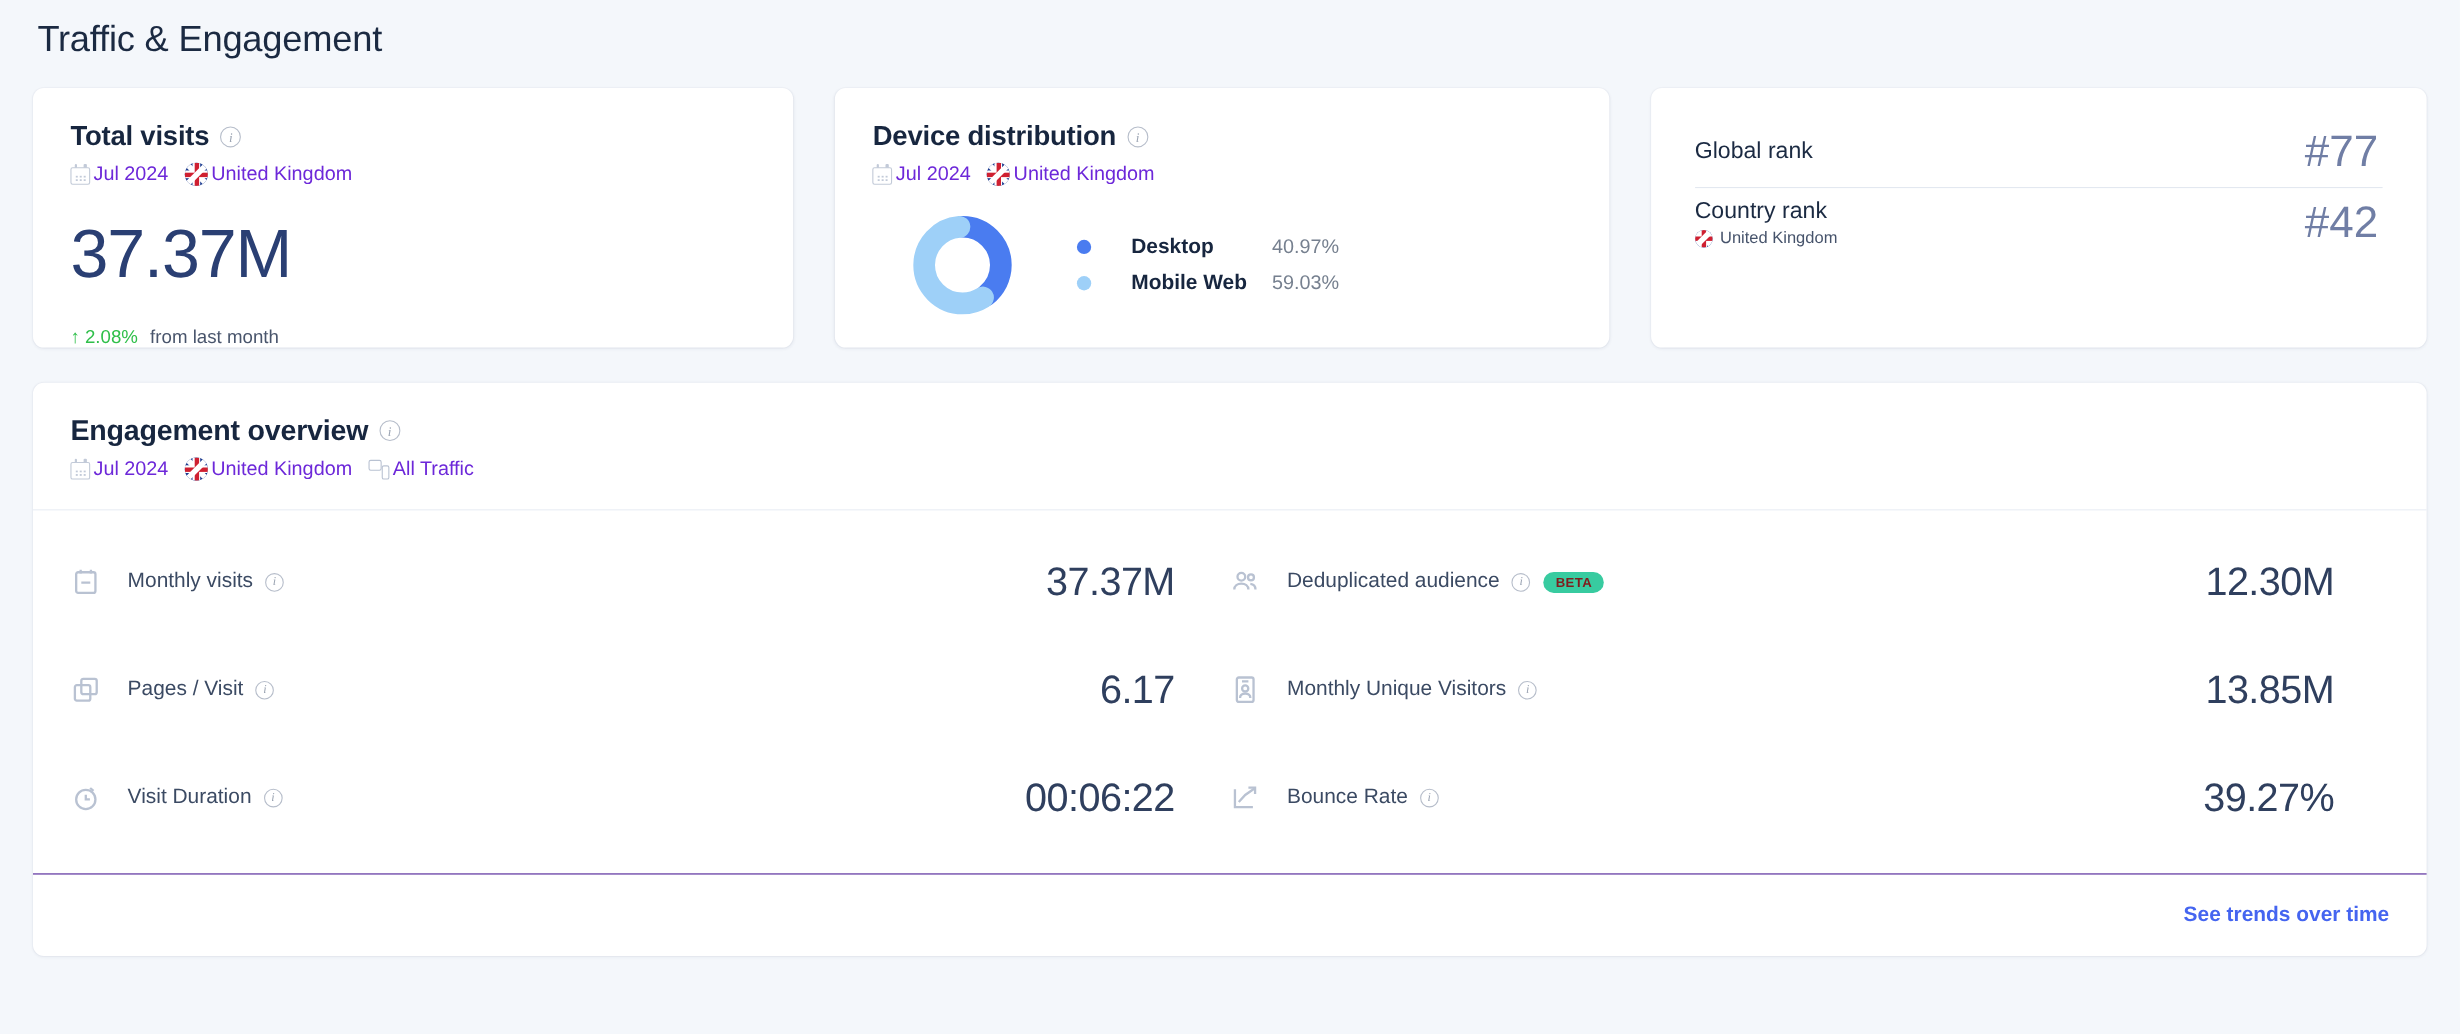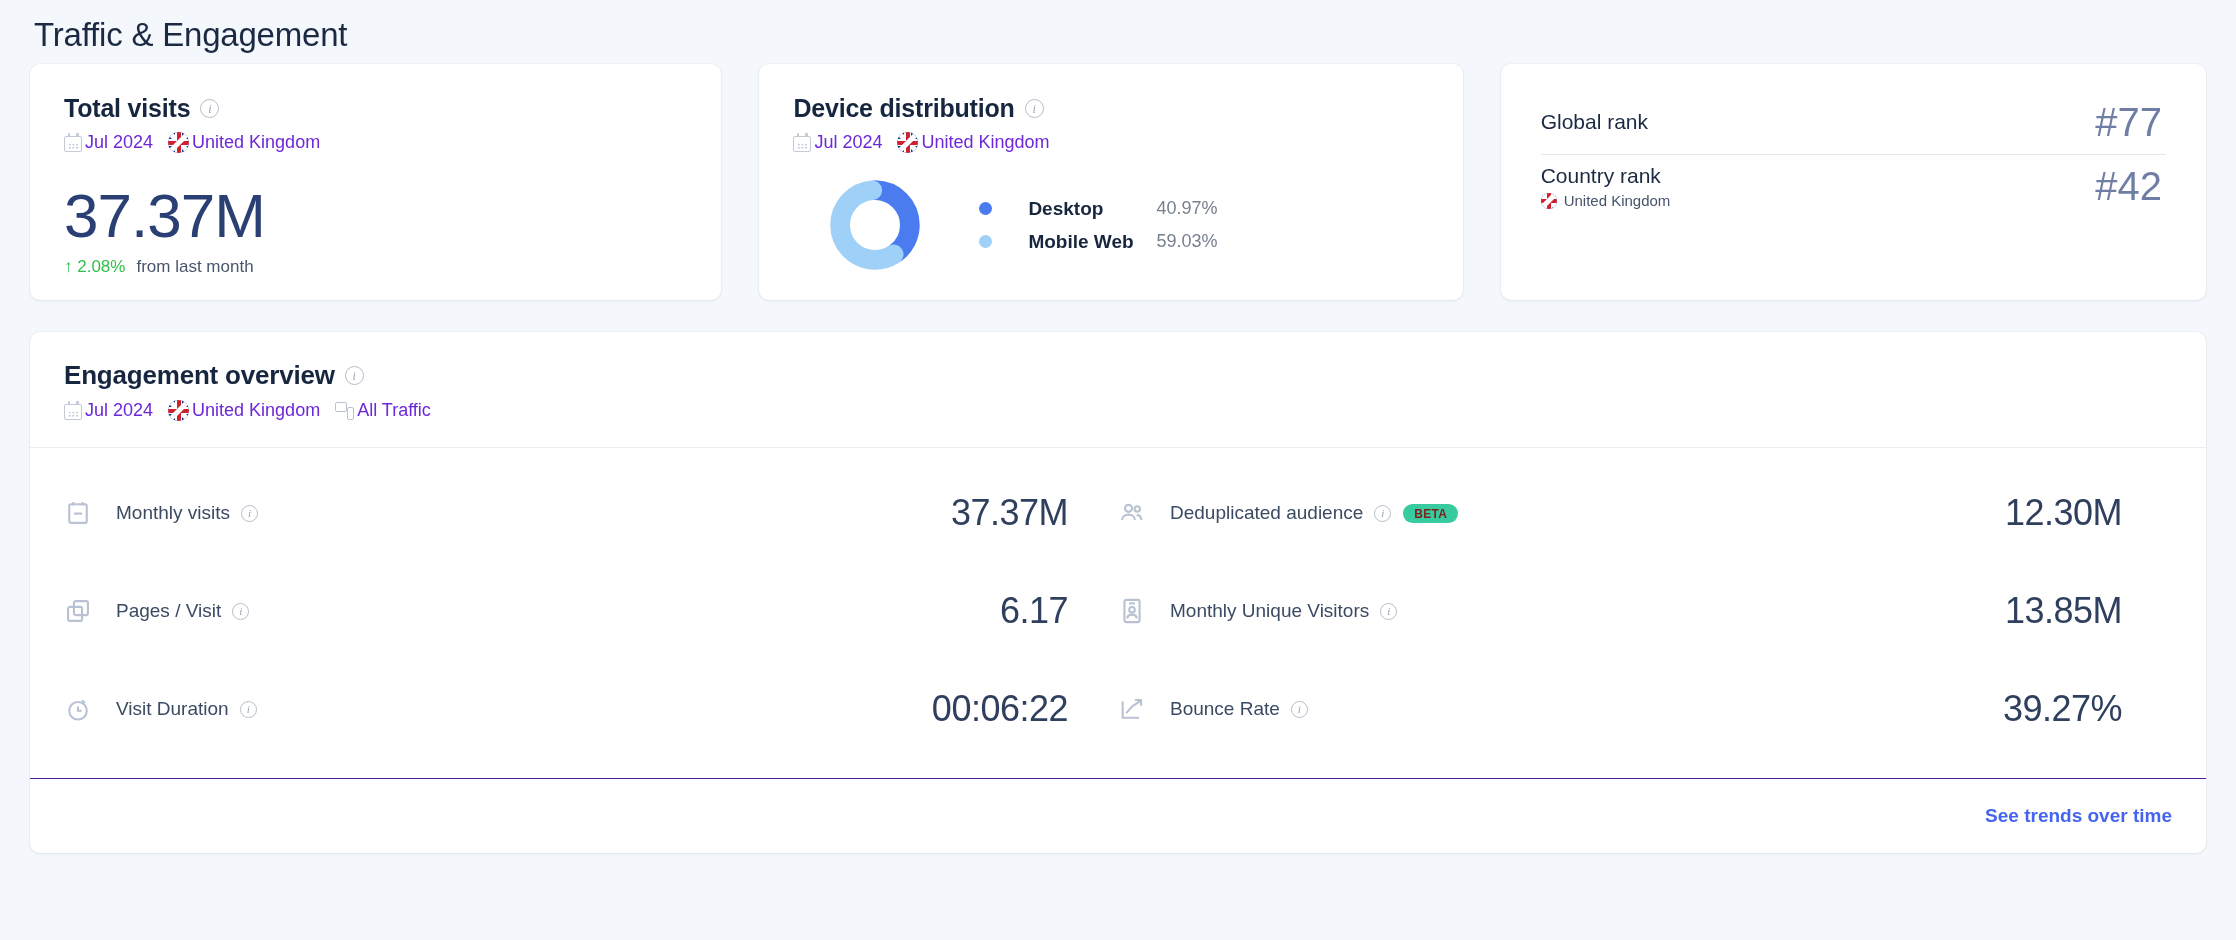--- a/index.html
+++ b/index.html
@@ -10,21 +10,21 @@
     overflow: hidden;
   }
   .page { width: 2236px; height: 940px; position: relative; padding: 0 30px; }
 
   .page-title {
     font-size: 33px;
     font-weight: 400;
     color: #1b2a42;
     letter-spacing: -0.2px;
     padding: 12px 0 0 4px;
-    height: 64px;
+    height: 80px;
     line-height: 46px;
   }
 
   
   .top-row {
     display: flex;
     gap: 38px;
     align-items: stretch;
     height: 236px;
   }
@@ -116,21 +116,21 @@
     font-weight: 300;
     color: #2a3f73;
     letter-spacing: -1px;
     margin-top: 32px;
     line-height: 1;
   }
   .delta-row {
     display: flex;
     align-items: baseline;
     gap: 11px;
-    margin-top: 10px;
+    margin-top: 34px;
     font-size: 17px;
   }
   .delta-up { color: #2fbf4a; white-space: nowrap; }
   .delta-label { color: #49556c; }
 
   
   .device-body {
     display: flex;
     align-items: center;
     gap: 58px;

